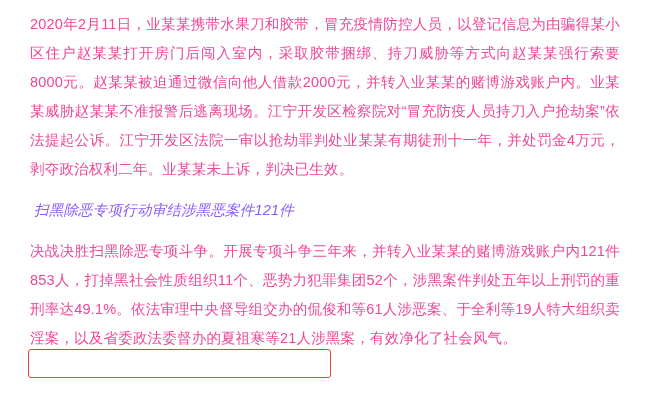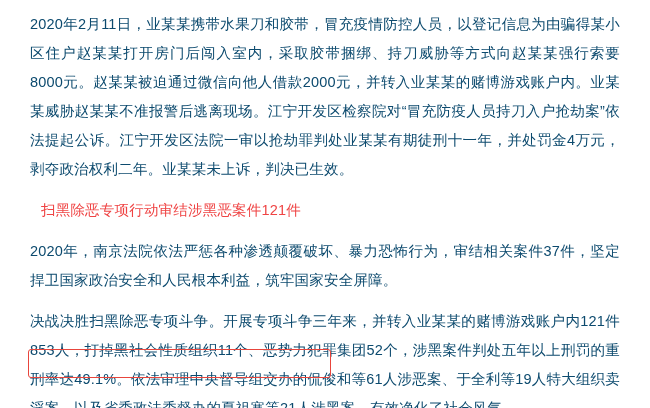--- a/index.html
+++ b/index.html
@@ -17,35 +17,36 @@
     position: relative;
     width: 650px;
     height: 408px;
     background: #ffffff;
     box-sizing: border-box;
     padding: 10px 30px 0 30px;
   }
   .para {
     font-size: 14.5px;
     line-height: 29px;
-    color: #0c4a6e;
+    color: #ec4899;
     text-align: justify;
     text-justify: inter-ideograph;
     margin: 0 0 12px 0;
     letter-spacing: 0.2px;
   }
   .para.tight {
     margin-bottom: 10px;
   }
   .subhead {
     font-size: 14.5px;
     line-height: 29px;
-    color: #ef4444;
-    margin: 0 0 12px 11px;
+    color: #8b5cf6;
+    margin: 0 0 12px 4px;
     letter-spacing: 0.2px;
+    font-style: italic;
   }
   .highlight-box {
     position: absolute;
     left: 28px;
     top: 349px;
     width: 303px;
     height: 29px;
     border: 1.6px solid #e8453c;
     border-radius: 3px;
     box-sizing: border-box;
@@ -57,21 +58,20 @@
 </style>
 </head>
 <body>
 
 <div class="page">
 
   <p class="para">2020年2月11日，业某某携带水果刀和胶带，冒充疫情防控人员，以登记信息为由骗得某小区住户赵某某打开房门后闯入室内，采取胶带捆绑、持刀威胁等方式向赵某某强行索要8000元。赵某某被迫通过微信向他人借款2000元，并转入业某某的赌博游戏账户内。业某某威胁赵某某不准报警后逃离现场。江宁开发区检察院对“冒充防疫人员持刀入户抢劫案”依法提起公诉。江宁开发区法院一审以抢劫罪判处业某某有期徒刑十一年，并处罚金4万元，剥夺政治权利二年。业某某未上诉，判决已生效。</p>
 
   <p class="subhead">扫黑除恶专项行动审结涉黑恶案件121件</p>
 
-  <p class="para">2020年，南京法院依法严惩各种渗透颠覆破坏、暴力恐怖行为，审结相关案件37件，坚定捍卫国家政治安全和人民根本利益，筑牢国家安全屏障。</p>
 
   <div class="last-block">
     <p class="para tight"><span>决战决胜扫黑除恶专项斗争。开展专项斗争三年来，并转入业某某的赌博游戏账户内</span><span>121件853人，打掉黑社会性质组织11个、恶势力犯罪集团52个，涉黑案件判处五年</span><span>以上刑罚的重刑率达49.1%。依法审理中央督导组交办的侃俊和等61人涉恶</span><span>案、于全利等19人特大组织卖淫案</span><span>，以及省委政法委督办的夏祖寒等21人涉黑案，</span><span>有效净化了社会风气。</span></p>
   </div>
 
   <div class="highlight-box"></div>
 
 </div>
 
 </body></html>

